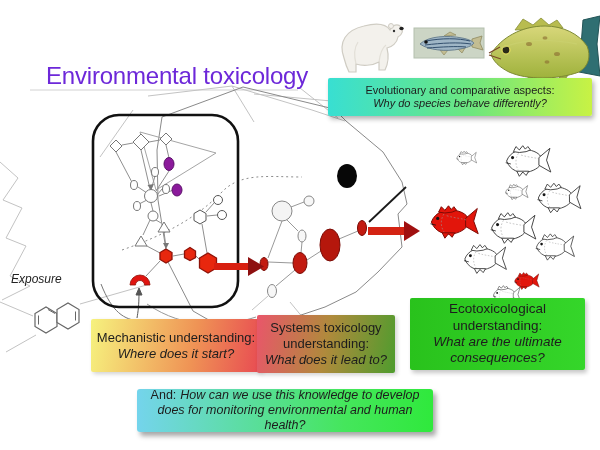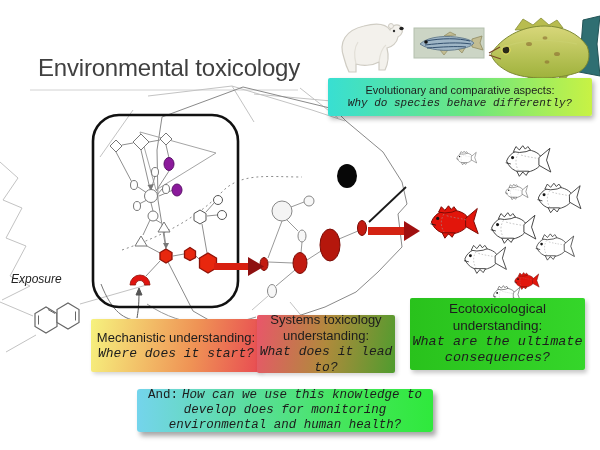--- a/index.html
+++ b/index.html
@@ -3,30 +3,30 @@
 <meta charset="utf-8">
 <style>
   html,body{margin:0;padding:0;background:#888;}
   .slide{
     position:relative;width:600px;height:450px;background:#ffffff;overflow:hidden;
     font-family:"Liberation Sans", sans-serif;color:#1a1a1a;
   }
   .slide svg{position:absolute;left:0;top:0;}
   .page-title{
     position:absolute;left:30px;top:46px;font-size:24px;font-weight:400;
-    letter-spacing:-0.2px;color:#404040;margin:8px;
+    letter-spacing:-0.2px;color:#6d28d9;margin:16px;
   }
   .exposure{
     position:absolute;left:11px;top:272px;font-size:12px;font-style:italic;color:#222;
   }
   .box{
     position:absolute;display:flex;flex-direction:column;justify-content:center;
     text-align:center;color:#1d1d1d;line-height:1.22;border-radius:2px;
   }
-  .box .it{font-style:italic;font-family:Liberation Mono, monospace;}
+  .box .it{font-style:italic;}
   .box-evo{
     left:328px;top:78px;width:264px;height:38px;font-size:11px;
     background:linear-gradient(90deg,#38dfd2,#6ee77d 55%,#c8f244);
     box-shadow:2px 3px 5px rgba(0,0,0,.30);
   }
   .box-mech{
     left:91px;top:319px;width:170px;height:53px;font-size:13px;
     background:linear-gradient(100deg,#f6f27e,#ef9355 60%,#e84a52);
     box-shadow:2px 2px 4px rgba(0,0,0,.18);
   }

